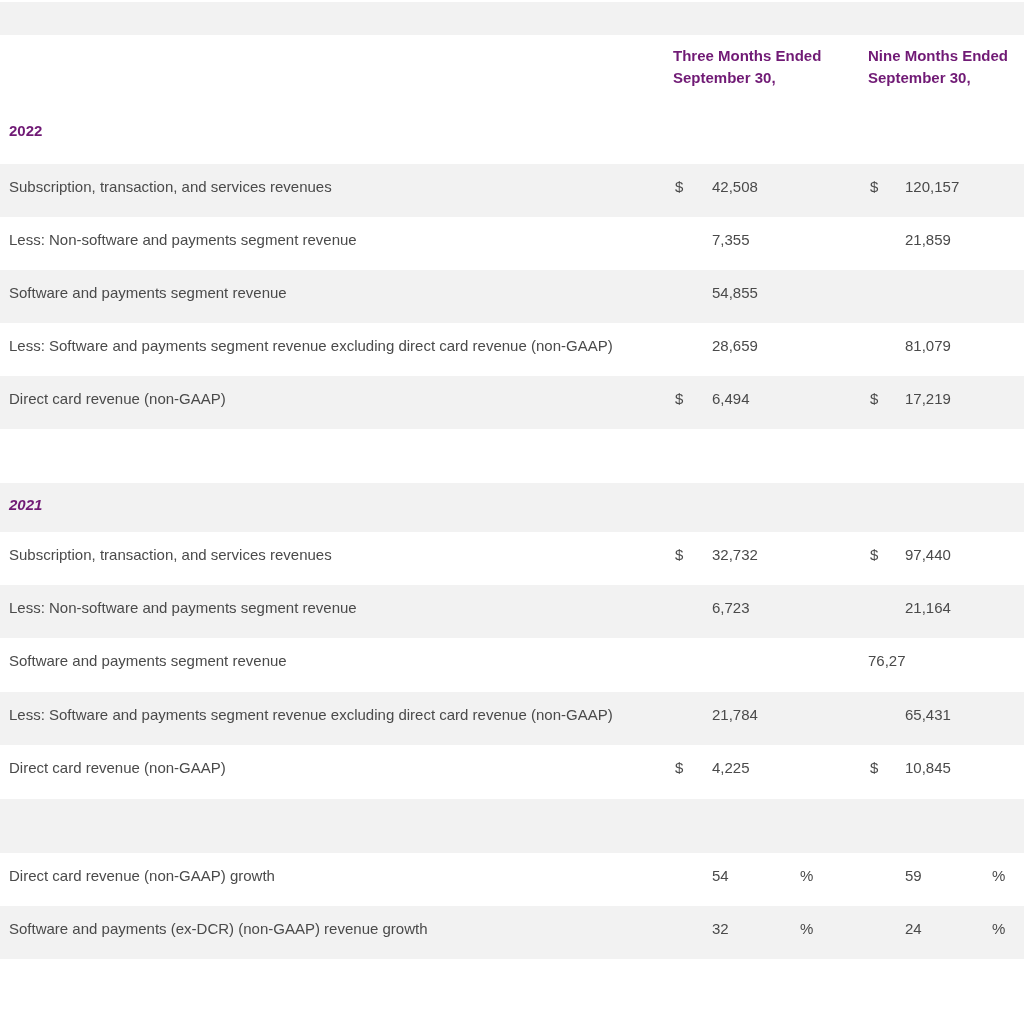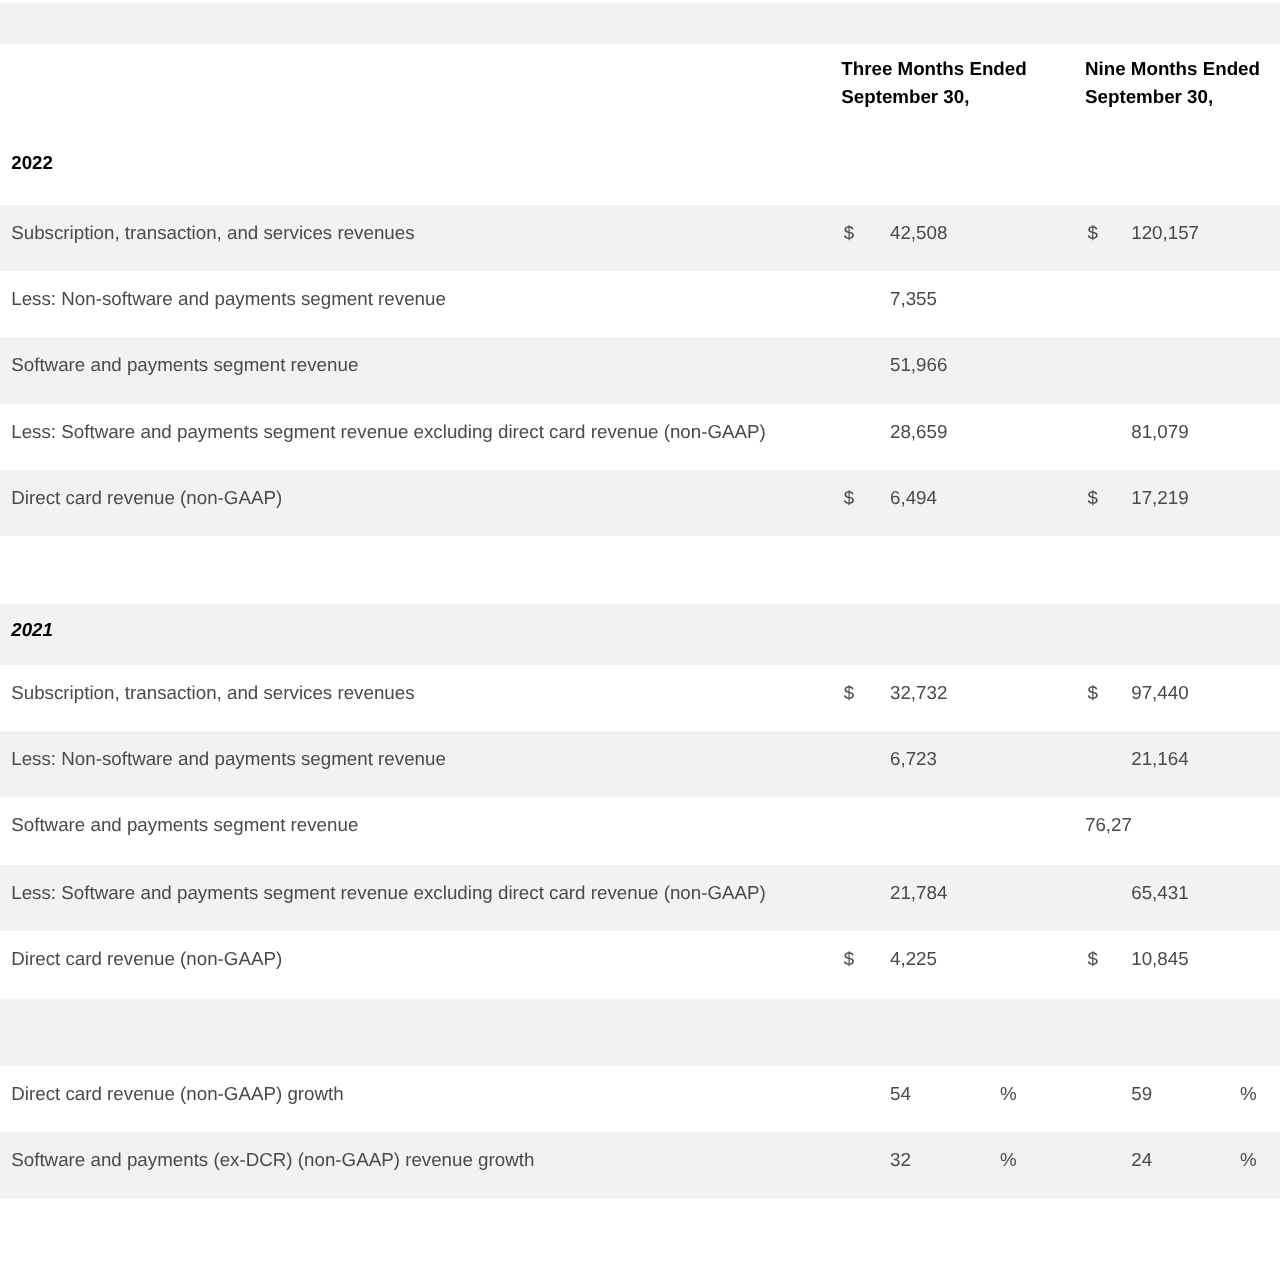--- a/index.html
+++ b/index.html
@@ -21,21 +21,21 @@
   .w { background: #ffffff; }
   .h33 { height: 33px; }
   .h74 { height: 74px; }
   .h54 { height: 54px; }
   .h55 { height: 55px; }
   .h53 { height: 53px; }
   .h49 { height: 49px; font-style: italic; }
   .cell { box-sizing: border-box; padding-top: 13px; line-height: 20px; overflow: hidden; }
   .cell.label { padding-left: 9px; padding-right: 17px; }
   .cell.d { padding-left: 2px; }
-  .bold { font-weight: 700; color: #000000; }
+  .bold { font-weight: 700; color: #701a75; }
   .header-row .cell { padding-top: 10px; line-height: 22px; }
   .year-row .cell, .units-row .cell { padding-top: 12px; }
 </style>
 </head>
 <body>
 
 <div class="page">
 
   <div class="row g h33" style="margin-top:2px;"></div>
 
@@ -59,27 +59,28 @@
     <div class="cell v">120,157</div>
     <div class="cell p"></div>
   </div>
 
   <div class="row w h53">
     <div class="cell label">Less: Non-software and payments segment revenue</div>
     <div class="cell d"></div>
     <div class="cell v">7,355</div>
     <div class="cell p"></div>
     <div class="cell d"></div>
+    <div class="cell v">21,859</div>
     <div class="cell p"></div>
   </div>
 
   <div class="row g h53">
     <div class="cell label">Software and payments segment revenue</div>
     <div class="cell d"></div>
-    <div class="cell v">51,966</div>
+    <div class="cell v">54,855</div>
     <div class="cell p"></div>
     <div class="cell d"></div>
     <div class="cell p"></div>
   </div>
 
   <div class="row w h53">
     <div class="cell label">Less: Software and payments segment revenue excluding direct card revenue (non-GAAP)</div>
     <div class="cell d"></div>
     <div class="cell v">28,659</div>
     <div class="cell p"></div>

